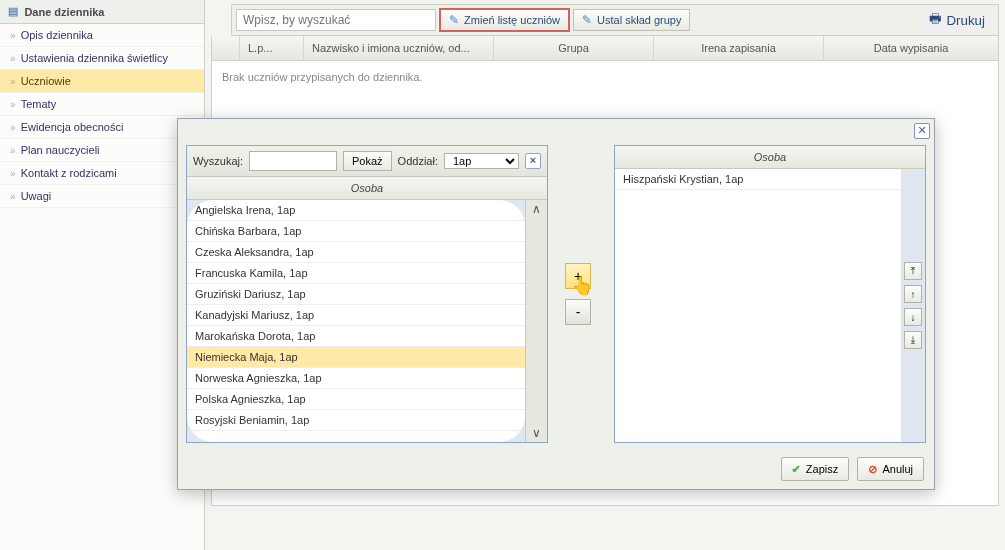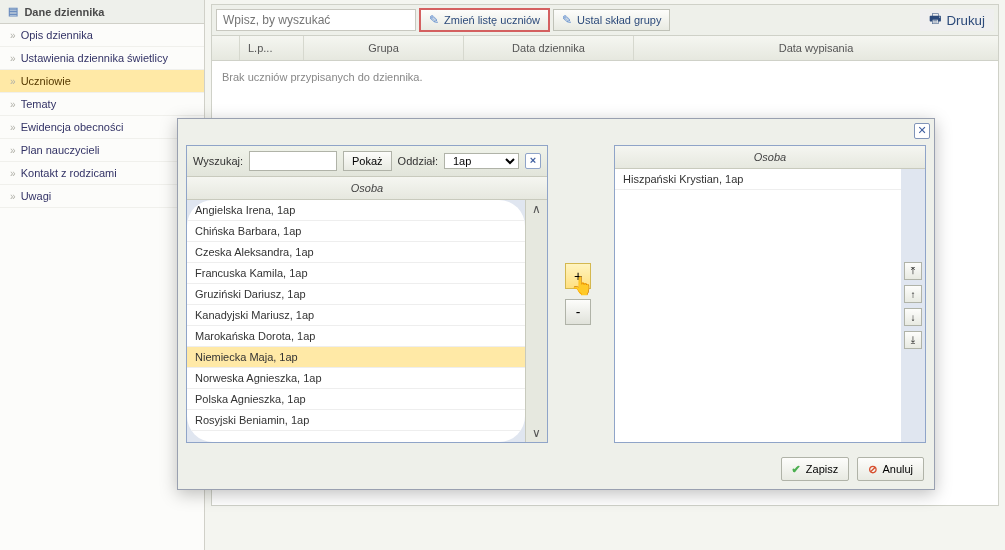--- a/index.html
+++ b/index.html
@@ -11,21 +11,21 @@
   .sidebar { width: 205px; background: #fcfcfa; border-right: 1px solid #d0d0c8; }
   .sidebar-header { display: flex; align-items: center; gap: 6px; padding: 5px 8px; background: #eef0eb; border-bottom: 1px solid #d0d0c8; font-weight: bold; color: #4a4a4a; }
   .sidebar-header .icon { color:#6b8dbf; }
   .sidebar ul { list-style: none; }
   .sidebar li { display:flex; align-items:center; gap:6px; padding: 5px 10px; color:#336; cursor: pointer; border-bottom:1px solid #f0f0ec;}
   .sidebar li .chev { color:#b0b0a8; font-size:10px; letter-spacing:-1px;}
   .sidebar li.active { background: #ffe9a6; color:#553900;}
   
   
   .main { flex: 1; padding: 4px 6px 6px 6px; background:#f4f5f0; }
-  .toolbar { display:flex; align-items:center; gap:4px; padding:4px; background:#eef0ea; border:1px solid #cfd1c8;}
+  .toolbar { display:flex; align-items:center; gap:4px; padding:4px; background:#eef0ea; border:1px solid #cfd1c8;margin-left:20px;}
   .search-input { flex:0 0 200px; height:22px; padding:2px 6px; border:1px solid #c8c8c0; background:#fff; color:#888; font-size:12px; font-style: normal;}
   .tool-btn { display:flex; align-items:center; gap:5px; height:22px; padding:0 8px; border:1px solid #c0c2b8; background:linear-gradient(#fdfdfb,#e8eae2); cursor:pointer; font-size:11px; color:#2c4a7a;}
   .tool-btn.highlight { border:1px solid #d46060; box-shadow:0 0 0 1px #d46060;}
   .pencil-icon { color:#4b7ec8; font-size:12px;}
   .spacer{flex:1;}
   .print-btn{display:flex;align-items:center;gap:5px;height:22px;padding:0 8px;border:1px solid transparent;color:#2c4a7a;cursor:pointer;}
   
   .grid-header{display:flex;background:linear-gradient(#f5f6f1,#e6e8df);border:1px solid #cfd1c8;border-top:none;}
   .grid-header .col{padding:6px 8px;border-right:1px solid #d6d8ce;color:#555;overflow:hidden;white-space:nowrap;text-overflow:ellipsis;}
   .grid-body{border:1px solid #cfd1c8;border-top:none;background:#fff;height:445px;padding:10px;color:#888;}
@@ -127,22 +127,23 @@
       </button>
       <div class="spacer"></div>
       <button class="print-btn">
         <span>🖶</span>
         <span>Drukuj</span>
       </button>
     </div>
     <div class="grid-header">
       <div class="col" style="width:28px"></div>
       <div class="col" style="width:64px">L.p...</div>
+      <div class="col" style="width:190px">Nazwisko i imiona uczniów, od...</div>
       <div class="col" style="width:160px;text-align:center">Grupa</div>
-      <div class="col" style="width:170px;text-align:center">Data dziennika</div>
+      <div class="col" style="width:170px;text-align:center">Irena zapisania</div>
       <div class="col" style="flex:1;text-align:center;border-right:none">Data wypisania</div>
     </div>
     <div class="grid-body">
       <span>Brak uczniów przypisanych do dziennika.</span>
     </div>
   </div>
 </div>
 
 <div class="modal-backdrop"></div>
 

